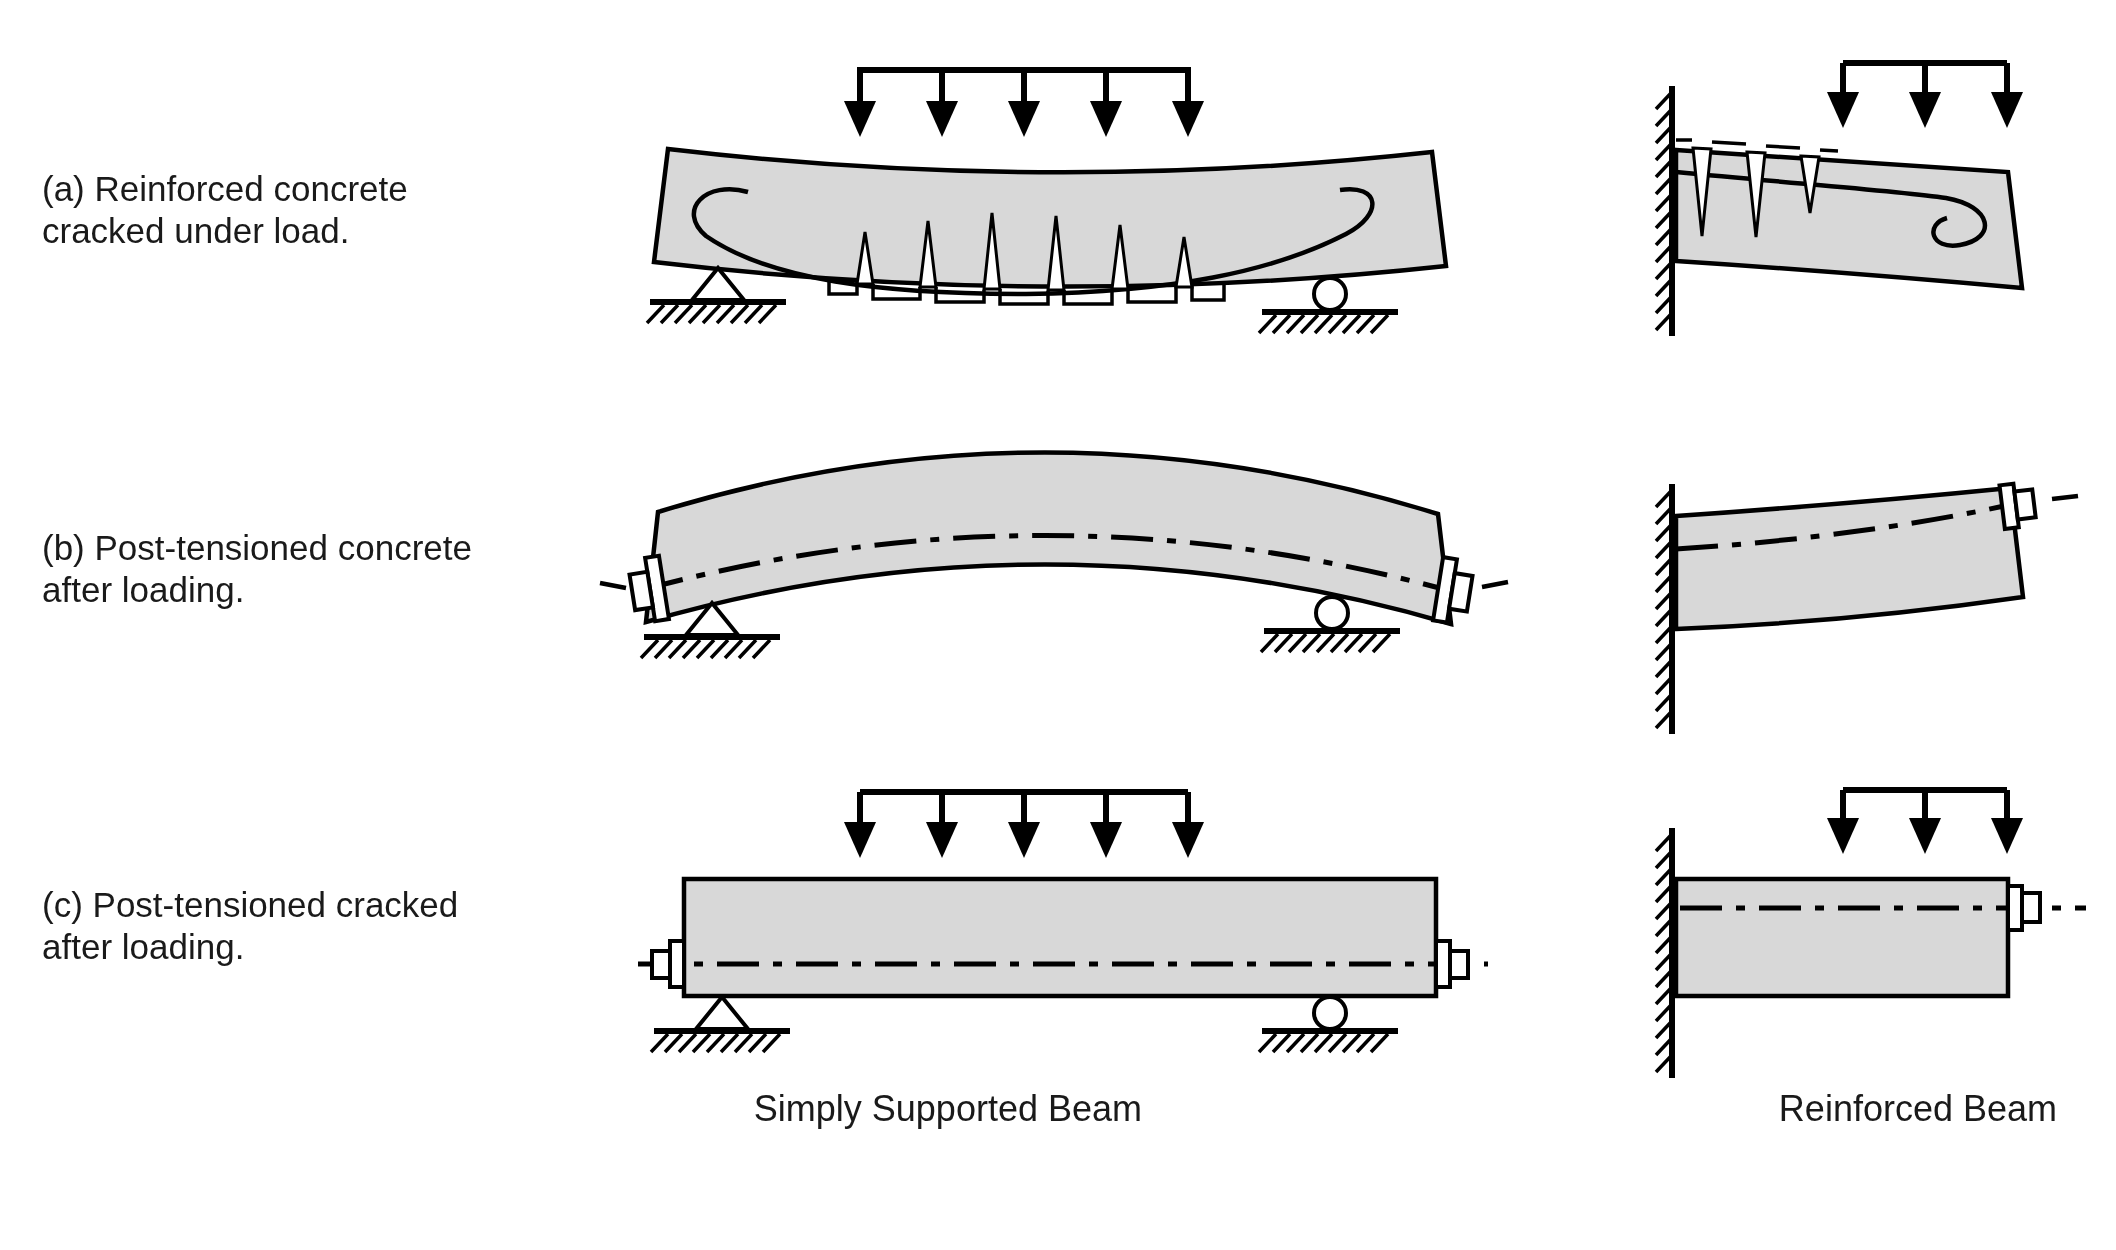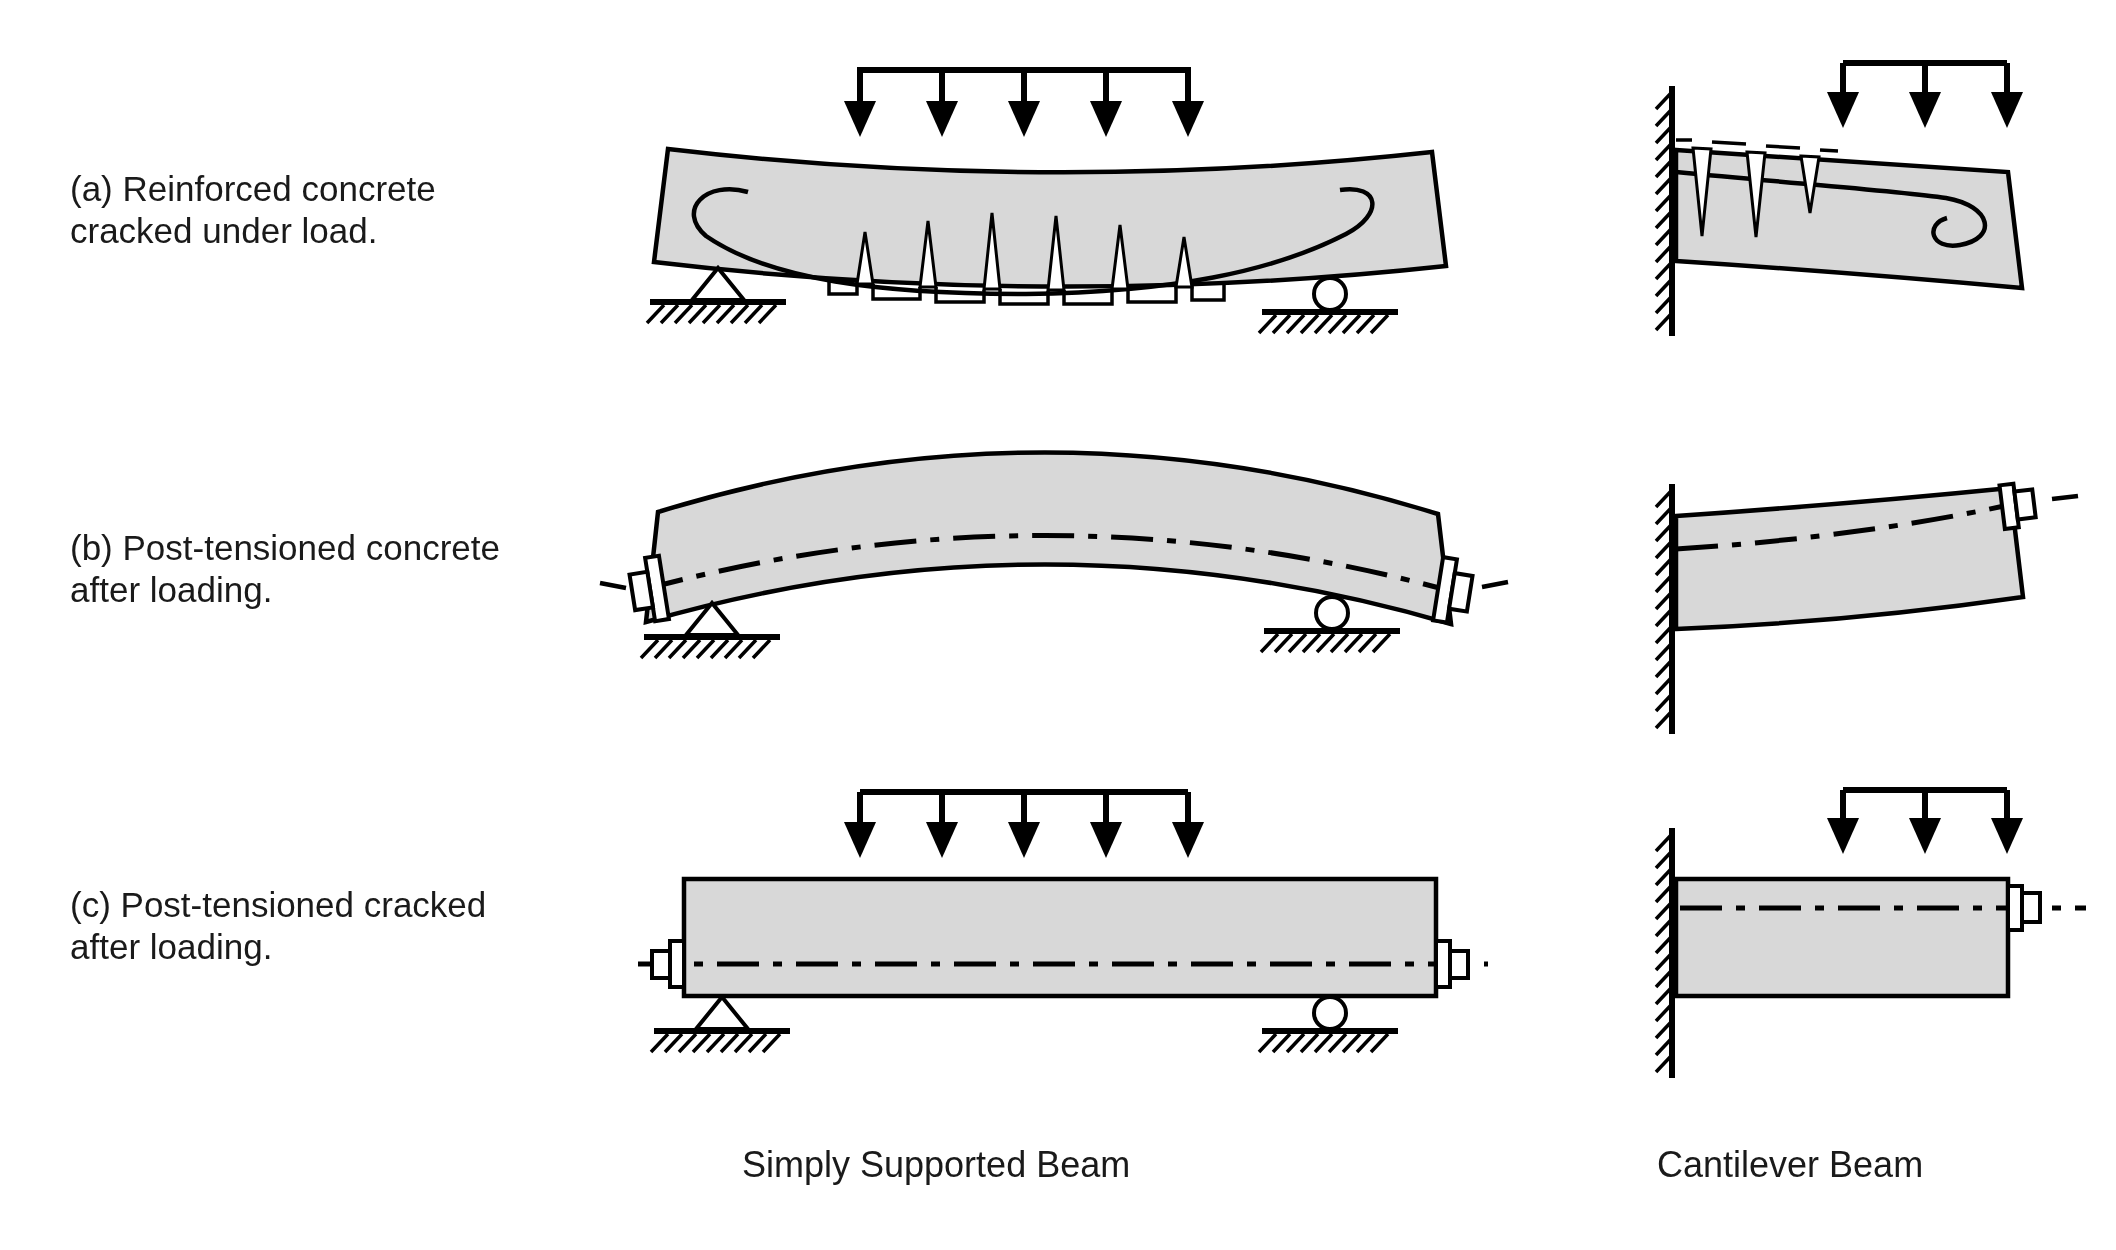--- a/index.html
+++ b/index.html
@@ -1,19 +1,19 @@
 <!DOCTYPE html>
 <html style="--color-beam_fill: #d8d8d8; --color-line: #000000; --color-text: #1a1a1a; --color-crack_fill: #ffffff; --color-background: #ffffff;"><head>
 <meta charset="utf-8">
 <style>
   html,body{margin:0;padding:0;background:#fff;}
   body{width:2116px;height:1250px;position:relative;overflow:hidden;
        font-family:"Liberation Sans",sans-serif;color:var(--color-text,#111);}
-  .fig-label{position:absolute;left:42px;width:430px;font-size:35px;line-height:42px;margin-left:28px;}
-  .caption{position:absolute;top:1144px;width:400px;text-align:left;font-size:36px;}
+  .fig-label{position:absolute;left:42px;width:430px;font-size:35px;line-height:42px;}
+  .caption{position:absolute;top:1088px;width:400px;text-align:right;font-size:36px;}
   #canvas{position:absolute;left:0;top:0;}
   .ln{fill:none;stroke:var(--color-line,#000);stroke-width:4.5;stroke-linejoin:miter;}
   .thick{stroke-width:6;}
   .thin{stroke-width:3.5;}
   .beam{fill:var(--color-beam_fill,#d8d8d8);stroke:var(--color-line,#000);stroke-width:4.5;stroke-linejoin:miter;}
   .solid{fill:var(--color-line,#000);stroke:none;}
   .crack{fill:var(--color-crack_fill,#fff);stroke:var(--color-line,#000);stroke-width:3;stroke-linejoin:miter;}
   .anchor{fill:#fff;stroke:var(--color-line,#000);stroke-width:4;}
   .dashdot{fill:none;stroke:var(--color-line,#000);stroke-width:5;stroke-dasharray:42 14 9 14;}
 </style>
@@ -152,13 +152,13 @@
       <rect class="anchor" x="2022" y="893" width="18" height="29"></rect>
     </g>
   </g>
 </svg>
 
 <div class="fig-label" style="top:168px">(a) Reinforced concrete cracked under load.</div>
 <div class="fig-label" style="top:527px">(b) Post-tensioned concrete after loading.</div>
 <div class="fig-label" style="top:884px">(c) Post-tensioned cracked after loading.</div>
 
 <div class="caption" style="left:742px">Simply Supported Beam</div>
-<div class="caption" style="left:1657px">Cantilever Beam</div>
+<div class="caption" style="left:1657px">Reinforced Beam</div>
 
 </body></html>

